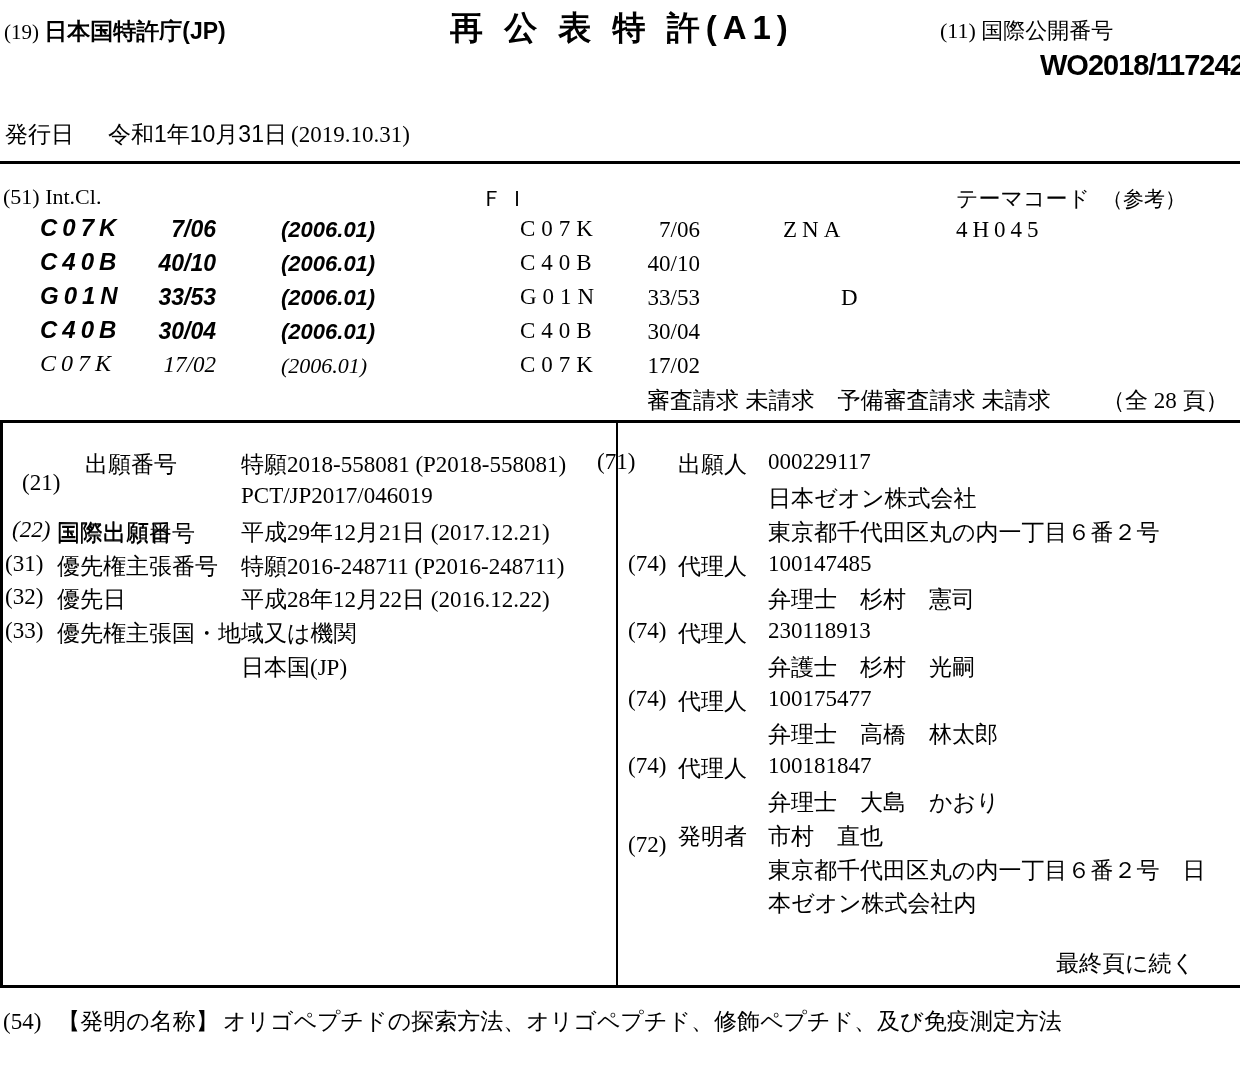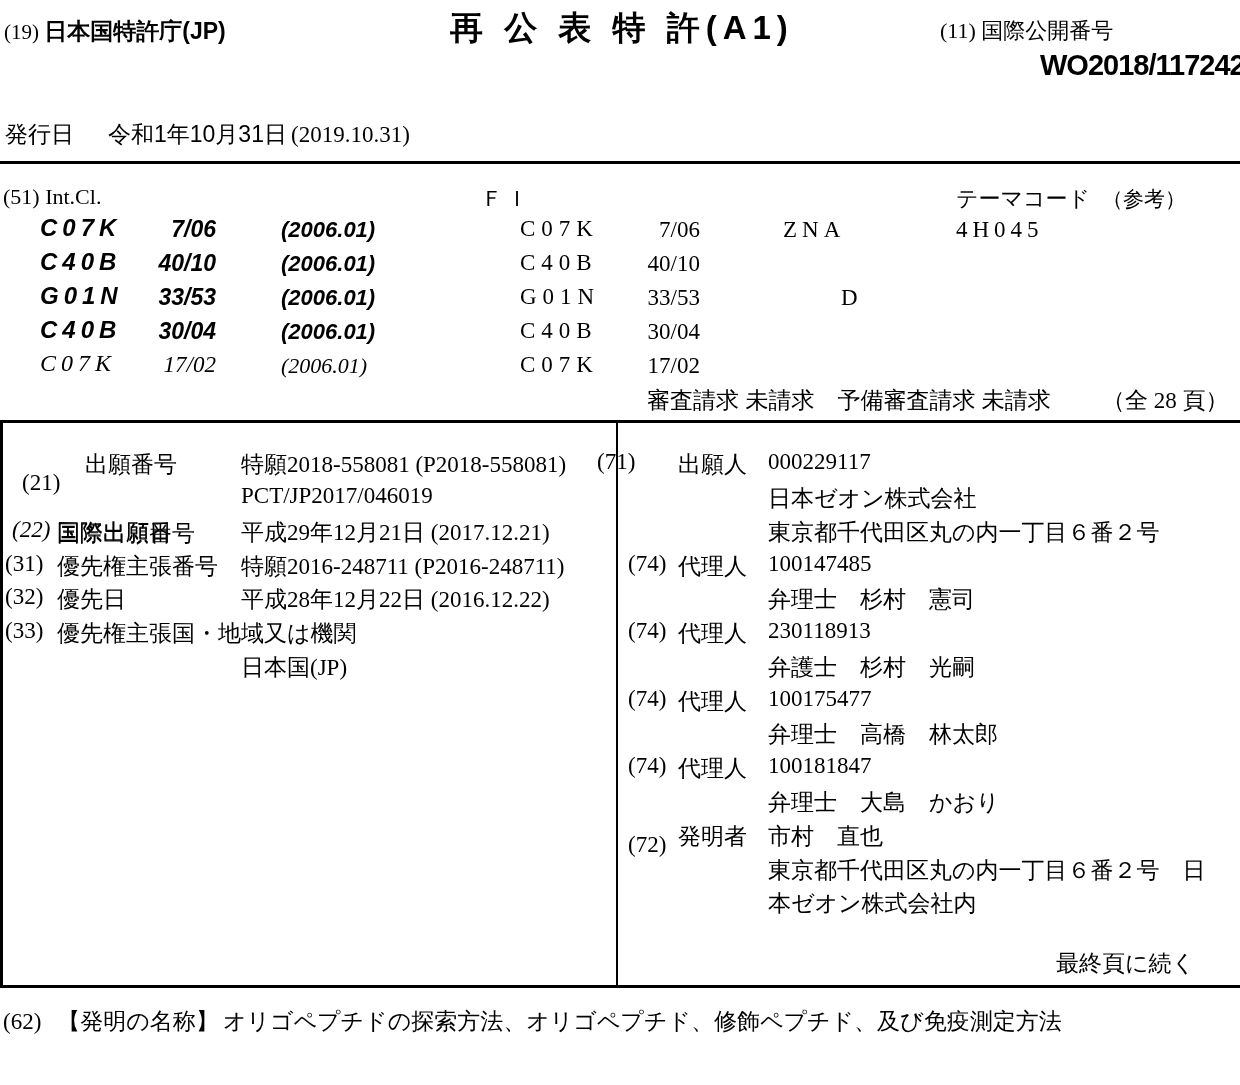--- a/index.html
+++ b/index.html
@@ -199,19 +199,19 @@
       <span class="abs serif fs23 lab" style="left:628px;top:821px;margin-top:11px;">(72)</span>
       <span class="abs serif fs23 lab" style="left:678px;top:821px;">発明者</span>
       <span class="abs serif fs23 lab" style="left:768px;top:821px;">市村　直也</span>
       <span class="abs serif fs23 lab" style="left:768px;top:855px;">東京都千代田区丸の内一丁目６番２号　日</span>
       <span class="abs serif fs23 lab" style="left:768px;top:888px;">本ゼオン株式会社内</span>
     </div>
     <div class="abs gothic fs23" style="left:1056px;top:948px;">最終頁に続く</div>
   </div>
 
   <div class="abs" style="left:3px;top:1006px;">
-    <span class="serif fs23">(62)</span>
+    <span class="serif fs23">(54)</span>
     <span style="display:inline-block;width:8px;"></span>
     <span class="gothic fs23">【発明の名称】</span>
     <span class="gothic fs23">オリゴペプチドの探索方法、オリゴペプチド、修飾ペプチド、及び免疫測定方法</span>
   </div>
 
 </div>
 
 </body></html>

